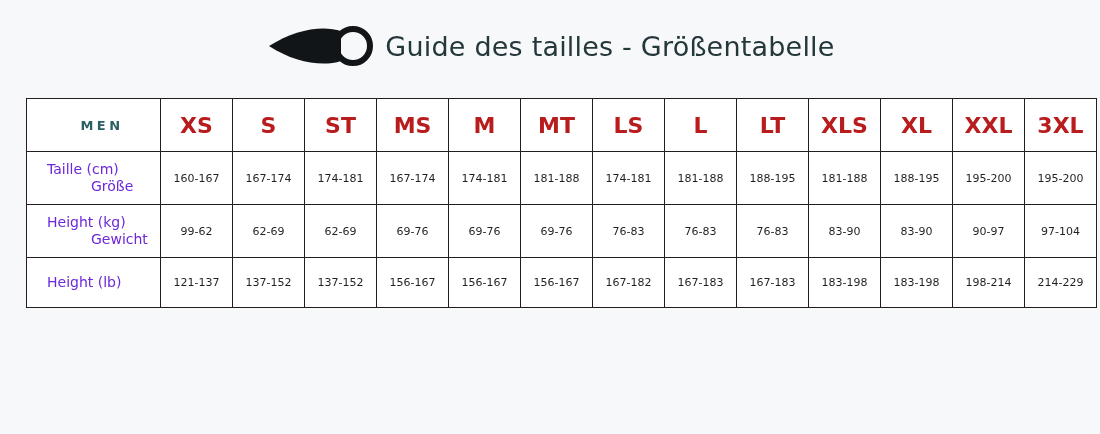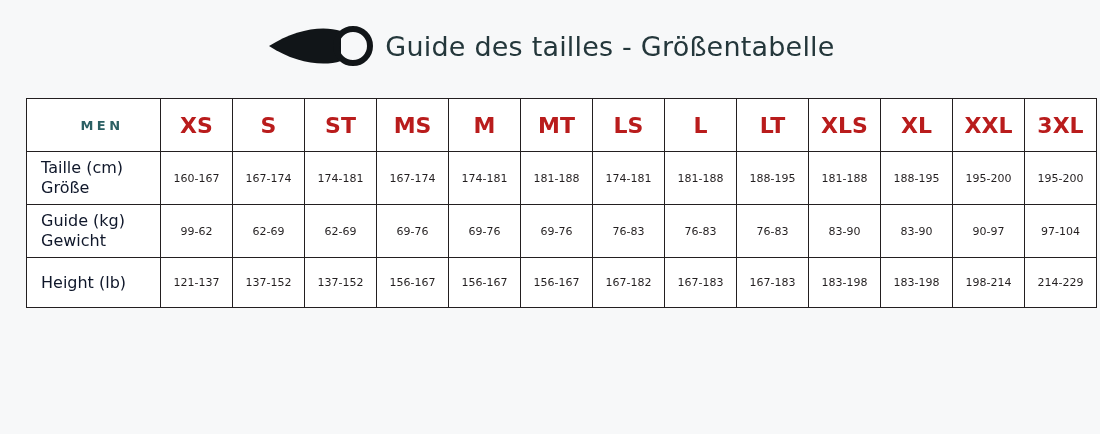--- a/index.html
+++ b/index.html
@@ -81,26 +81,26 @@
     text-align: center;
     padding-left: 17px;
   }
   tbody td {
     font-size: 11px;
     color: #231f20;
     height: 49px;
   }
   tbody td.rowlabel {
     text-align: left;
-    padding-left: 14px;
-    font-size: 16px;
+    padding-left: 20px;
+    font-size: 14px;
     line-height: 1.25;
-    color: #0f172a;
-  }
-  tbody td.rowlabel .l2 { display: block; }
+    color: #6d28d9;
+  }
+  tbody td.rowlabel .l2 { display: block; margin-left: 44px; }
   tr.tall td { height: 52px; }
 </style>
 </head>
 <body>
 
 <div class="page">
 
   <div class="header">
     <div class="logo">
       <svg width="120" height="46" viewBox="0 0 120 46" xmlns="http://www.w3.org/2000/svg">
@@ -162,21 +162,21 @@
           <td>174-181</td>
           <td>181-188</td>
           <td>188-195</td>
           <td>181-188</td>
           <td>188-195</td>
           <td>195-200</td>
           <td>195-200</td>
         </tr>
         <tr class="tall">
           <td class="rowlabel">
-            <span>Guide (kg)</span>
+            <span>Height (kg)</span>
             <span class="l2">Gewicht</span>
           </td>
           <td>99-62</td>
           <td>62-69</td>
           <td>62-69</td>
           <td>69-76</td>
           <td>69-76</td>
           <td>69-76</td>
           <td>76-83</td>
           <td>76-83</td>

